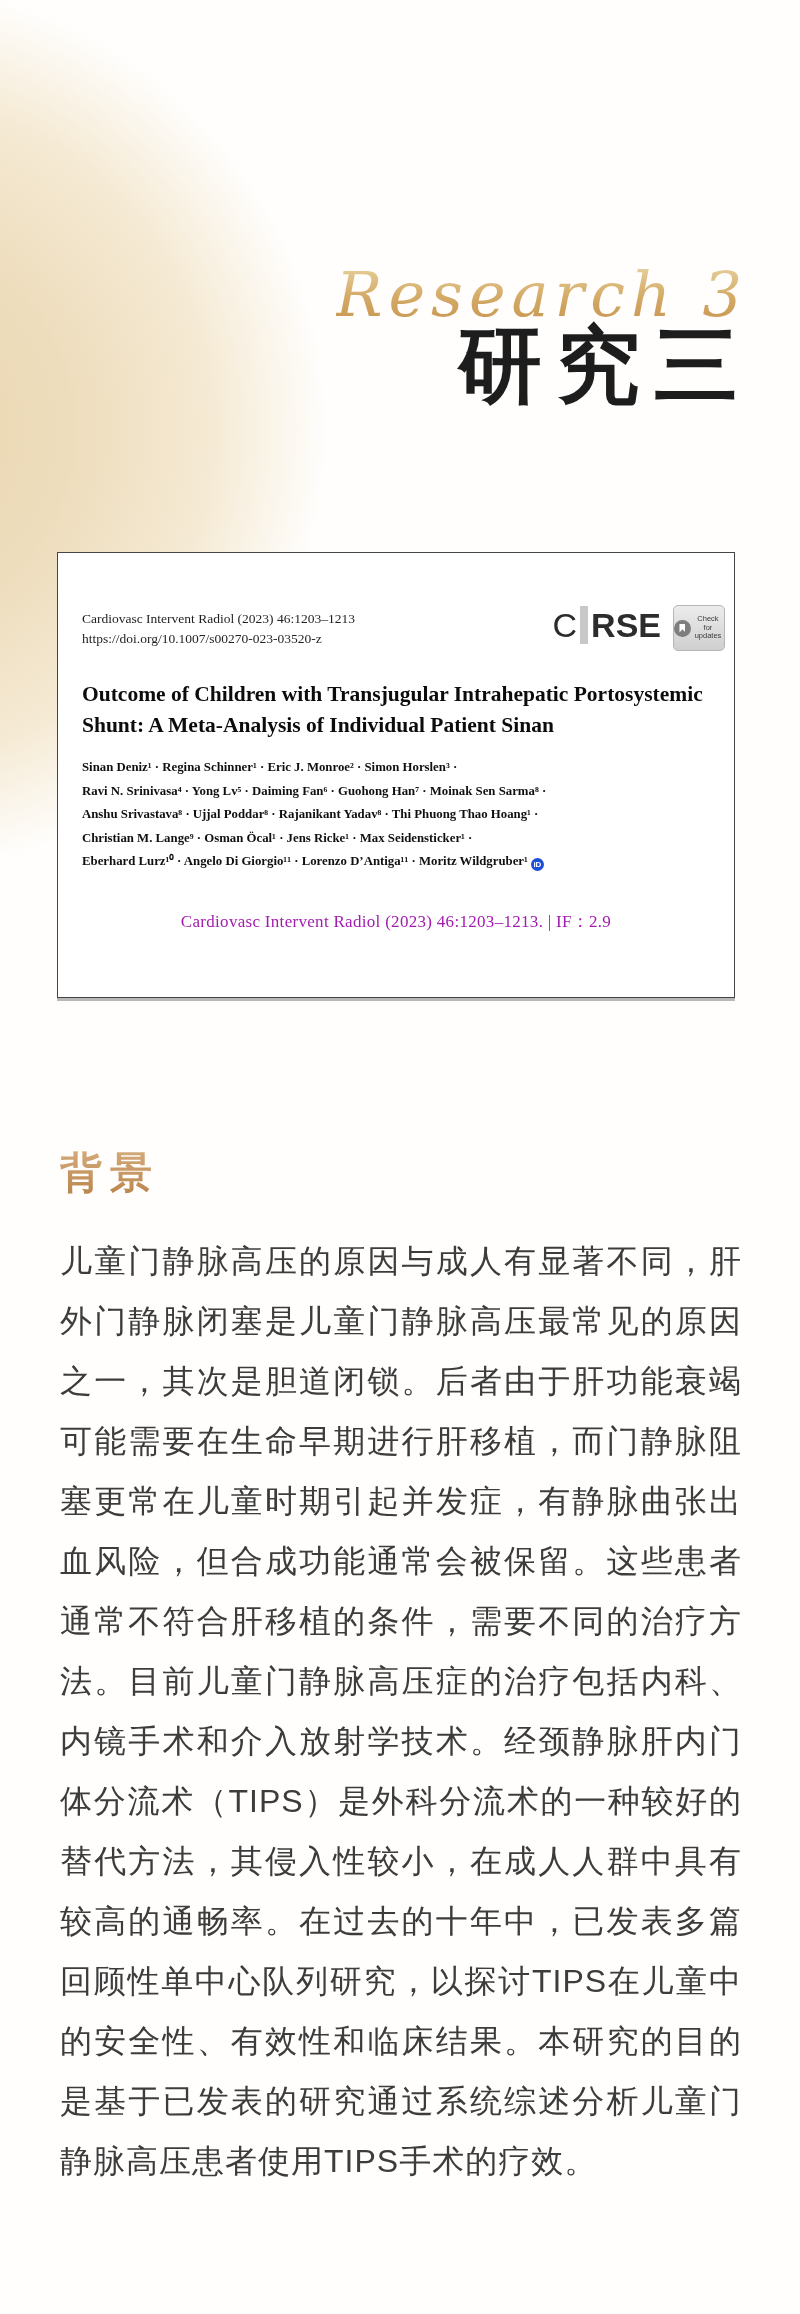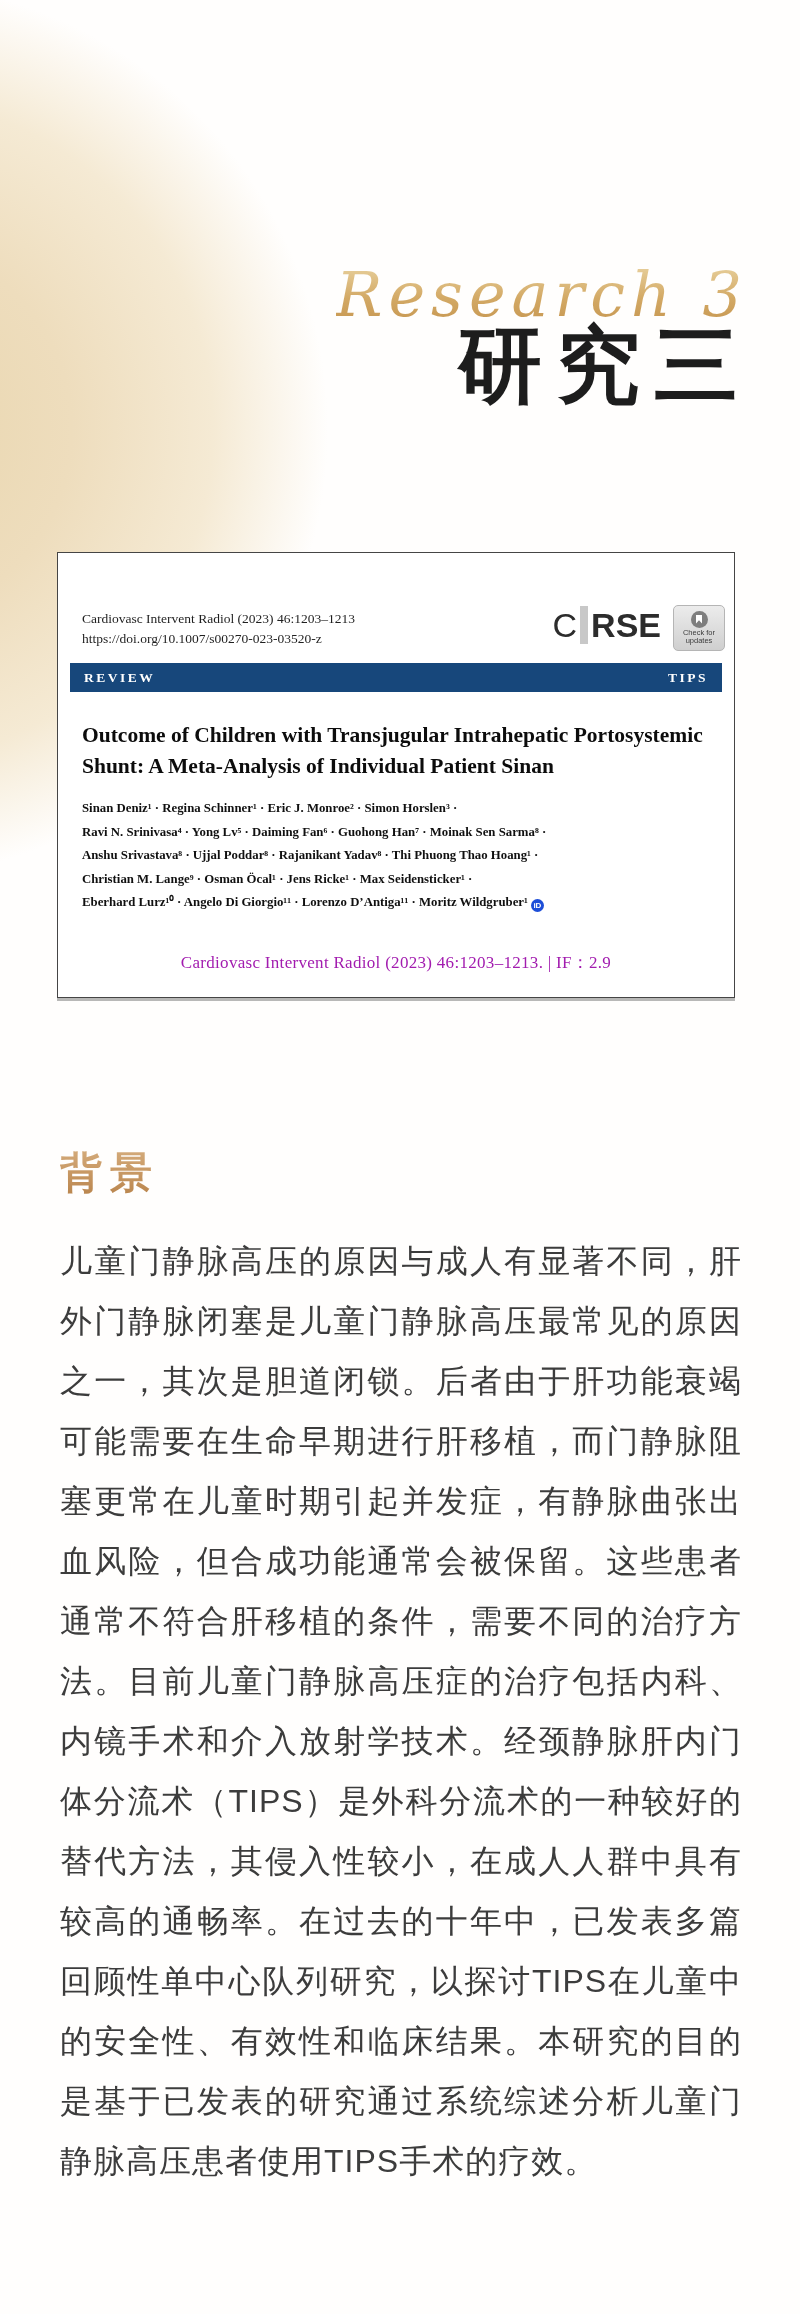--- a/index.html
+++ b/index.html
@@ -60,21 +60,21 @@
   .logo-row { display: flex; align-items: flex-start; gap: 12px; margin-top: -2px; }
   .cirse { display: flex; align-items: center; height: 40px; color: #2c2c2c; }
   .cirse .c  { font-family: "Liberation Sans", sans-serif; font-size: 34px; font-weight: 400; }
   .cirse .bar { display: inline-block; width: 8px; height: 38px; background: #c8c8c8; margin: 0 3px; }
   .cirse .rse { font-family: "Liberation Sans", sans-serif; font-size: 34px; font-weight: 700; letter-spacing: 0; }
   .chk-badge {
     width: 50px; height: 44px;
     background: linear-gradient(180deg, #ececec, #cfcfcf);
     border: 1px solid #b5b5b5;
     border-radius: 5px;
-    display: flex; flex-direction: column; align-items: center; justify-content: center;
+    display: flex; flex-direction: row; align-items: center; justify-content: center;
     gap: 1px;
   }
   .chk-circle {
     width: 17px; height: 17px; border-radius: 50%;
     background: #7e7e7e;
     display: flex; align-items: center; justify-content: center;
   }
   .chk-bookmark { width: 6px; height: 9px; background: #ffffff;
     clip-path: polygon(0 0, 100% 0, 100% 100%, 50% 65%, 0 100%); }
   .chk-text { font-family: "Liberation Sans", sans-serif; font-size: 7.5px; line-height: 8.5px; color: #3c3c3c; text-align: center; }
@@ -178,24 +178,20 @@
             <div class="chk-bookmark"></div>
           </div>
           <div class="chk-text">
             <div>Check for</div>
             <div>updates</div>
           </div>
         </div>
       </div>
     </div>
 
-    <div class="review-banner">
-      <span>REVIEW</span>
-      <span>TIPS</span>
-    </div>
 
     <div class="paper-title">Outcome of Children with Transjugular Intrahepatic Portosystemic Shunt: A Meta-Analysis of Individual Patient Sinan</div>
 
     <div class="authors">
       <div>Sinan Deniz¹ · Regina Schinner¹ · Eric J. Monroe² · Simon Horslen³ ·</div>
       <div>Ravi N. Srinivasa⁴ · Yong Lv⁵ · Daiming Fan⁶ · Guohong Han⁷ · Moinak Sen Sarma⁸ ·</div>
       <div>Anshu Srivastava⁸ · Ujjal Poddar⁸ · Rajanikant Yadav⁸ · Thi Phuong Thao Hoang¹ ·</div>
       <div>Christian M. Lange⁹ · Osman Öcal¹ · Jens Ricke¹ · Max Seidensticker¹ ·</div>
       <div><span>Eberhard Lurz¹⁰ · Angelo Di Giorgio¹¹ · Lorenzo D’Antiga¹¹ · Moritz Wildgruber¹</span><span class="orcid">iD</span></div>
     </div>

